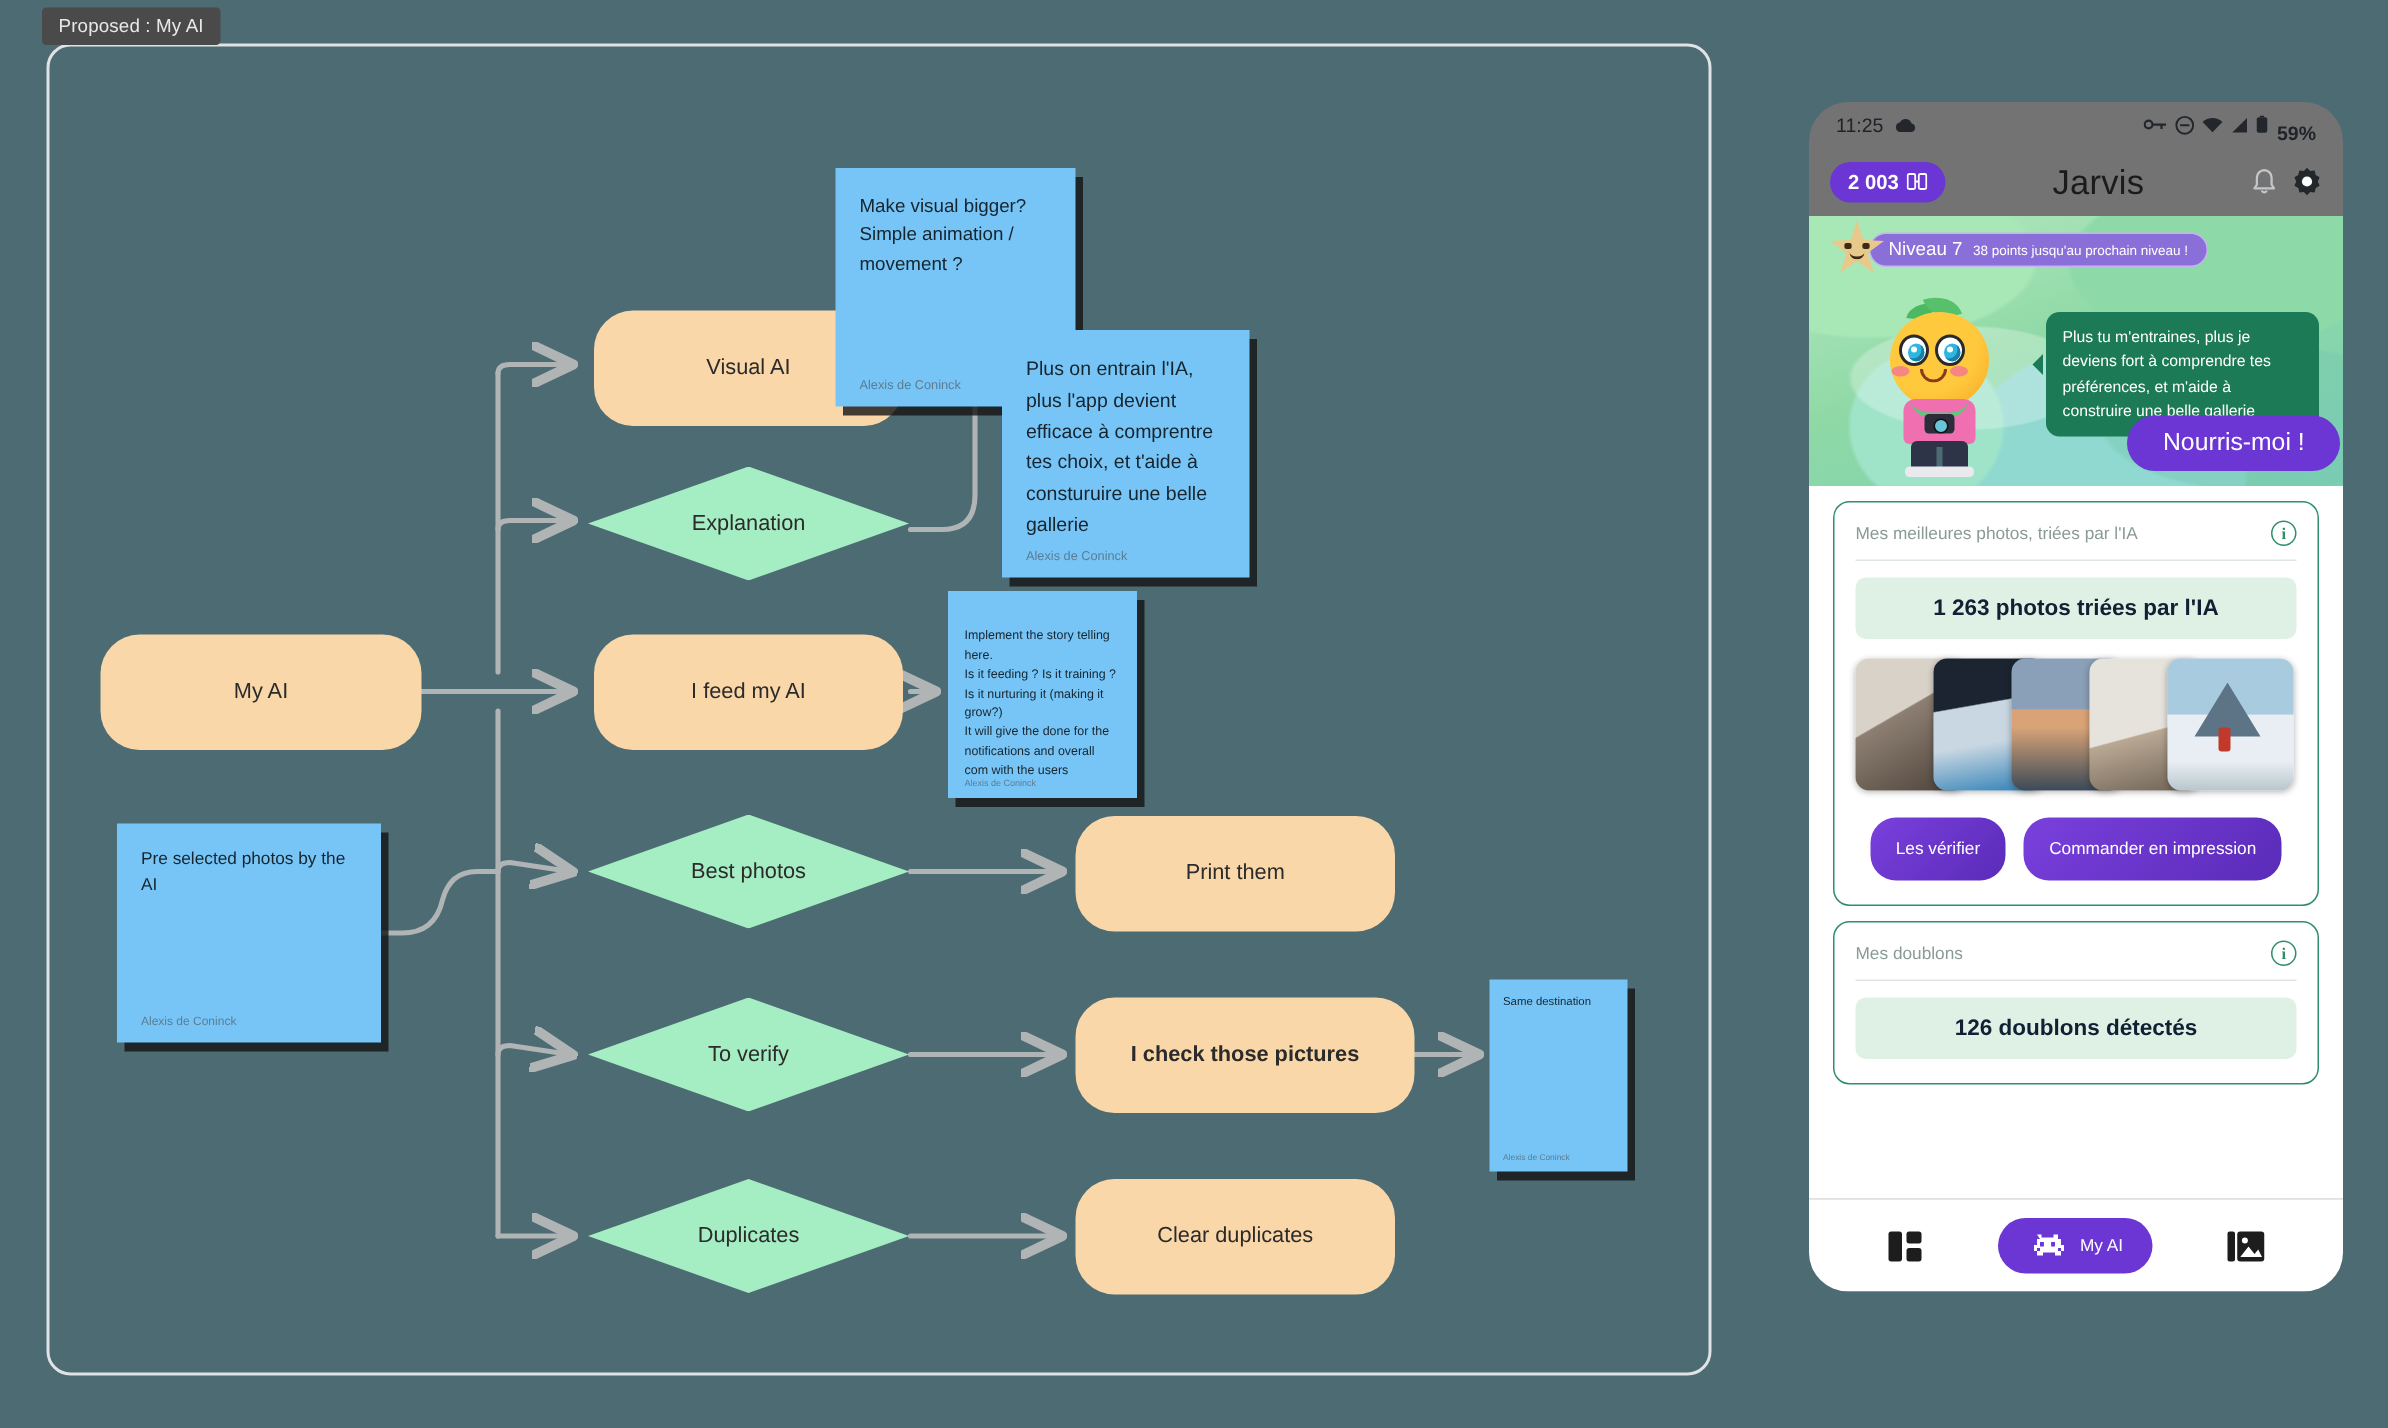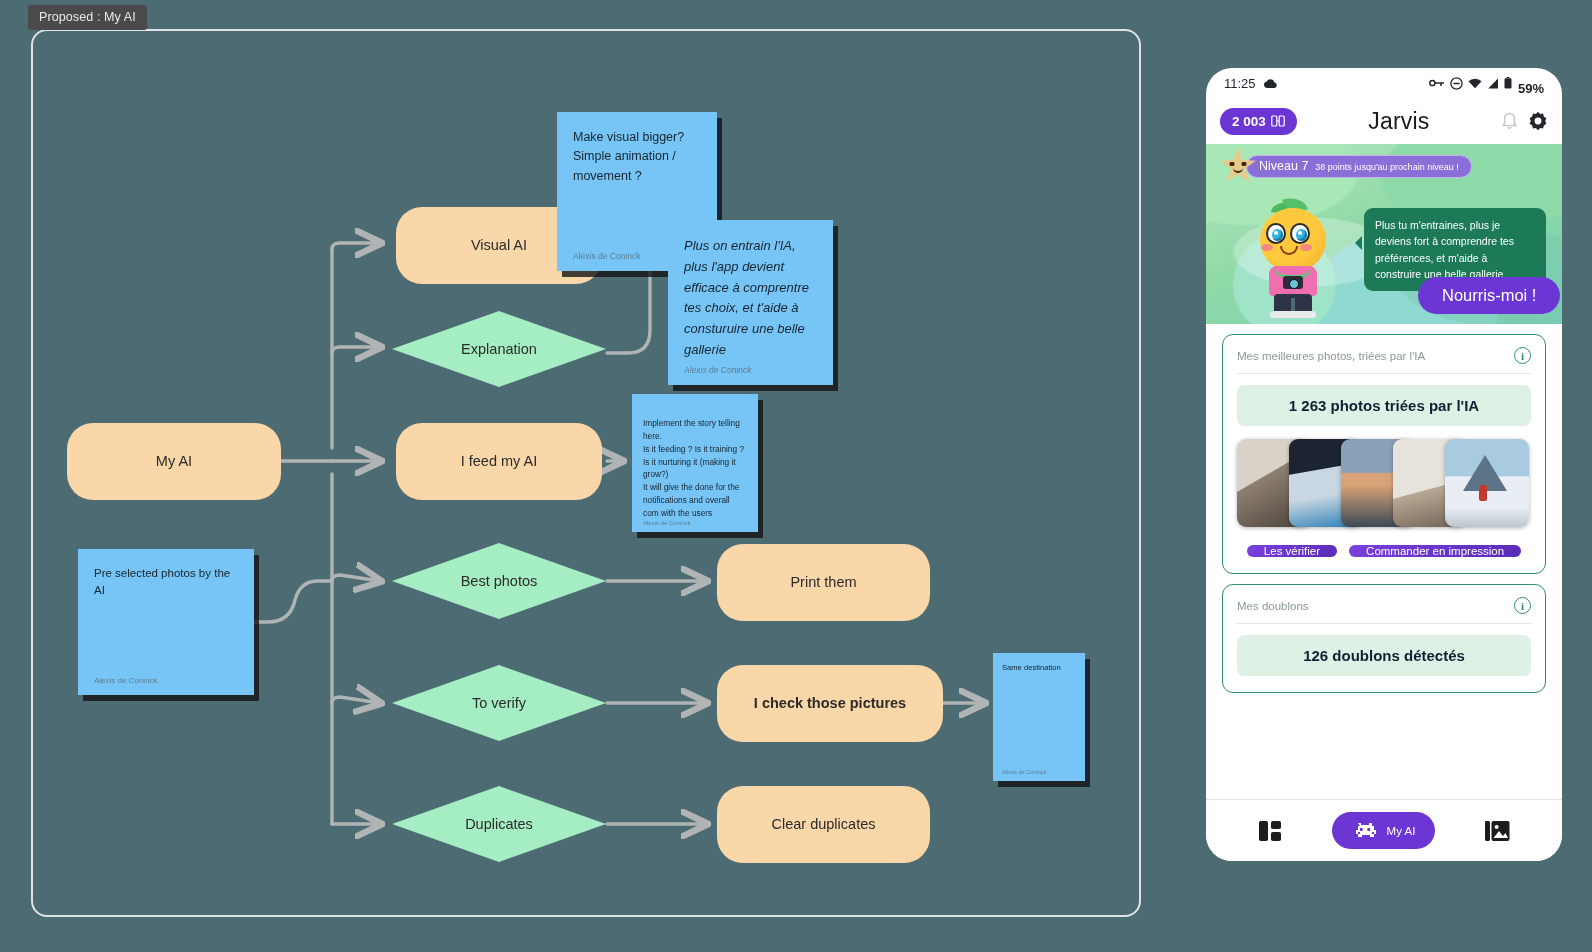--- a/index.html
+++ b/index.html
@@ -60,21 +60,21 @@
     color: #5b7d93; margin-top: auto;
   }
 
   
   .wires { position: absolute; left: 0; top: 0; width: 1180px; height: 952px; z-index: 8; }
 
   
   .phone {
     position: absolute; left: 1206px; top: 68px;
     width: 356px; height: 793px;
-    background: #ffffff; border-radius: 26px;
+    background: #737373; border-radius: 26px;
     overflow: hidden; z-index: 30;
     display: flex; flex-direction: column;
   }
   .statusbar {
     height: 30px; flex: 0 0 30px;
     display: flex; align-items: center;
     padding: 0 18px; font-size: 13px; color: #20242a;
   }
   .sb-left { display: flex; align-items: center; gap: 7px; }
   .sb-right { margin-left: auto; display: flex; align-items: center; gap: 5px; }
@@ -212,21 +212,21 @@
   .ph2 { left: 52px; z-index: 2; background: linear-gradient(170deg,#1b2430 0 35%,#c9d7e2 36% 62%,#2d7fb5 100%); }
   .ph3 { left: 104px;z-index: 3; background: linear-gradient(180deg,#8aa0b8 0 38%,#d9a377 39% 52%,#3b4a57 100%); }
   .ph4 { left: 156px;z-index: 4; background: linear-gradient(165deg,#e6e2dc 0 55%,#b9a893 56%,#6d6154 100%); }
   .ph5 { left: 208px;z-index: 5; width: 84px; background: linear-gradient(180deg,#a9cbe0 0 42%,#e8eef3 43% 78%,#b9c6cd 100%); }
   .ph5:after { content:""; position:absolute; left:34px; top:46px; width:8px; height:16px; background:#c0392b; border-radius:2px; }
   .ph5:before { content:""; position:absolute; left:18px; top:16px; width:0; height:0;
     border-left:22px solid transparent; border-right:22px solid transparent; border-bottom:36px solid #5d7486; }
   .btn-row { display: flex; justify-content: center; gap: 12px; margin-top: 16px; }
   .pbtn {
     background: linear-gradient(135deg,#7a40dd,#5a2bb8); color: #fff; border: none;
-    border-radius: 17px; padding: 0 17px; font-size: 11.5px;
+    border-radius: 17px; padding: 15px 17px; font-size: 11.5px;
     font-family: "Liberation Sans", sans-serif; cursor: pointer; white-space: nowrap;
   }
 
   
   .navbar {
     flex: 0 0 62px; height: 62px; background: #fff;
     border-top: 1px solid #e6e6e6;
     display: flex; align-items: center; justify-content: space-around;
     padding: 0 26px;
   }
@@ -327,21 +327,21 @@
     <span>Clear duplicates</span>
   </div>
 
   <div class="sticky" style="left:557px; top:112px; width:160px; height:159px;">
     <div class="stxt" style="font-size:12.5px; line-height:1.55;">Make visual bigger?
 Simple animation /
 movement ?</div>
     <div class="sauthor" style="font-size:8.5px;">Alexis de Coninck</div>
   </div>
 
-  <div class="sticky" style="left:668px; top:220px; width:165px; height:165px;font-style:italic;">
+  <div class="sticky" style="left:668px; top:220px; width:165px; height:165px;">
     <div class="stxt" style="font-size:13px; line-height:1.6;">Plus on entrain l'IA, plus l'app devient efficace à comprentre tes choix, et t'aide à consturuire une belle gallerie</div>
     <div class="sauthor" style="font-size:8.5px;">Alexis de Coninck</div>
   </div>
 
   <div class="sticky" style="left:632px; top:394px; width:126px; height:138px; padding:23px 11px 7px 11px;">
     <div class="stxt" style="font-size:8.3px; line-height:1.55;">Implement the story telling here.
 Is it feeding ? Is it training ? Is it nurturing it (making it grow?)
 It will give the done for the notifications and overall com with the users</div>
     <div class="sauthor" style="font-size:6px;">Alexis de Coninck</div>
   </div>

